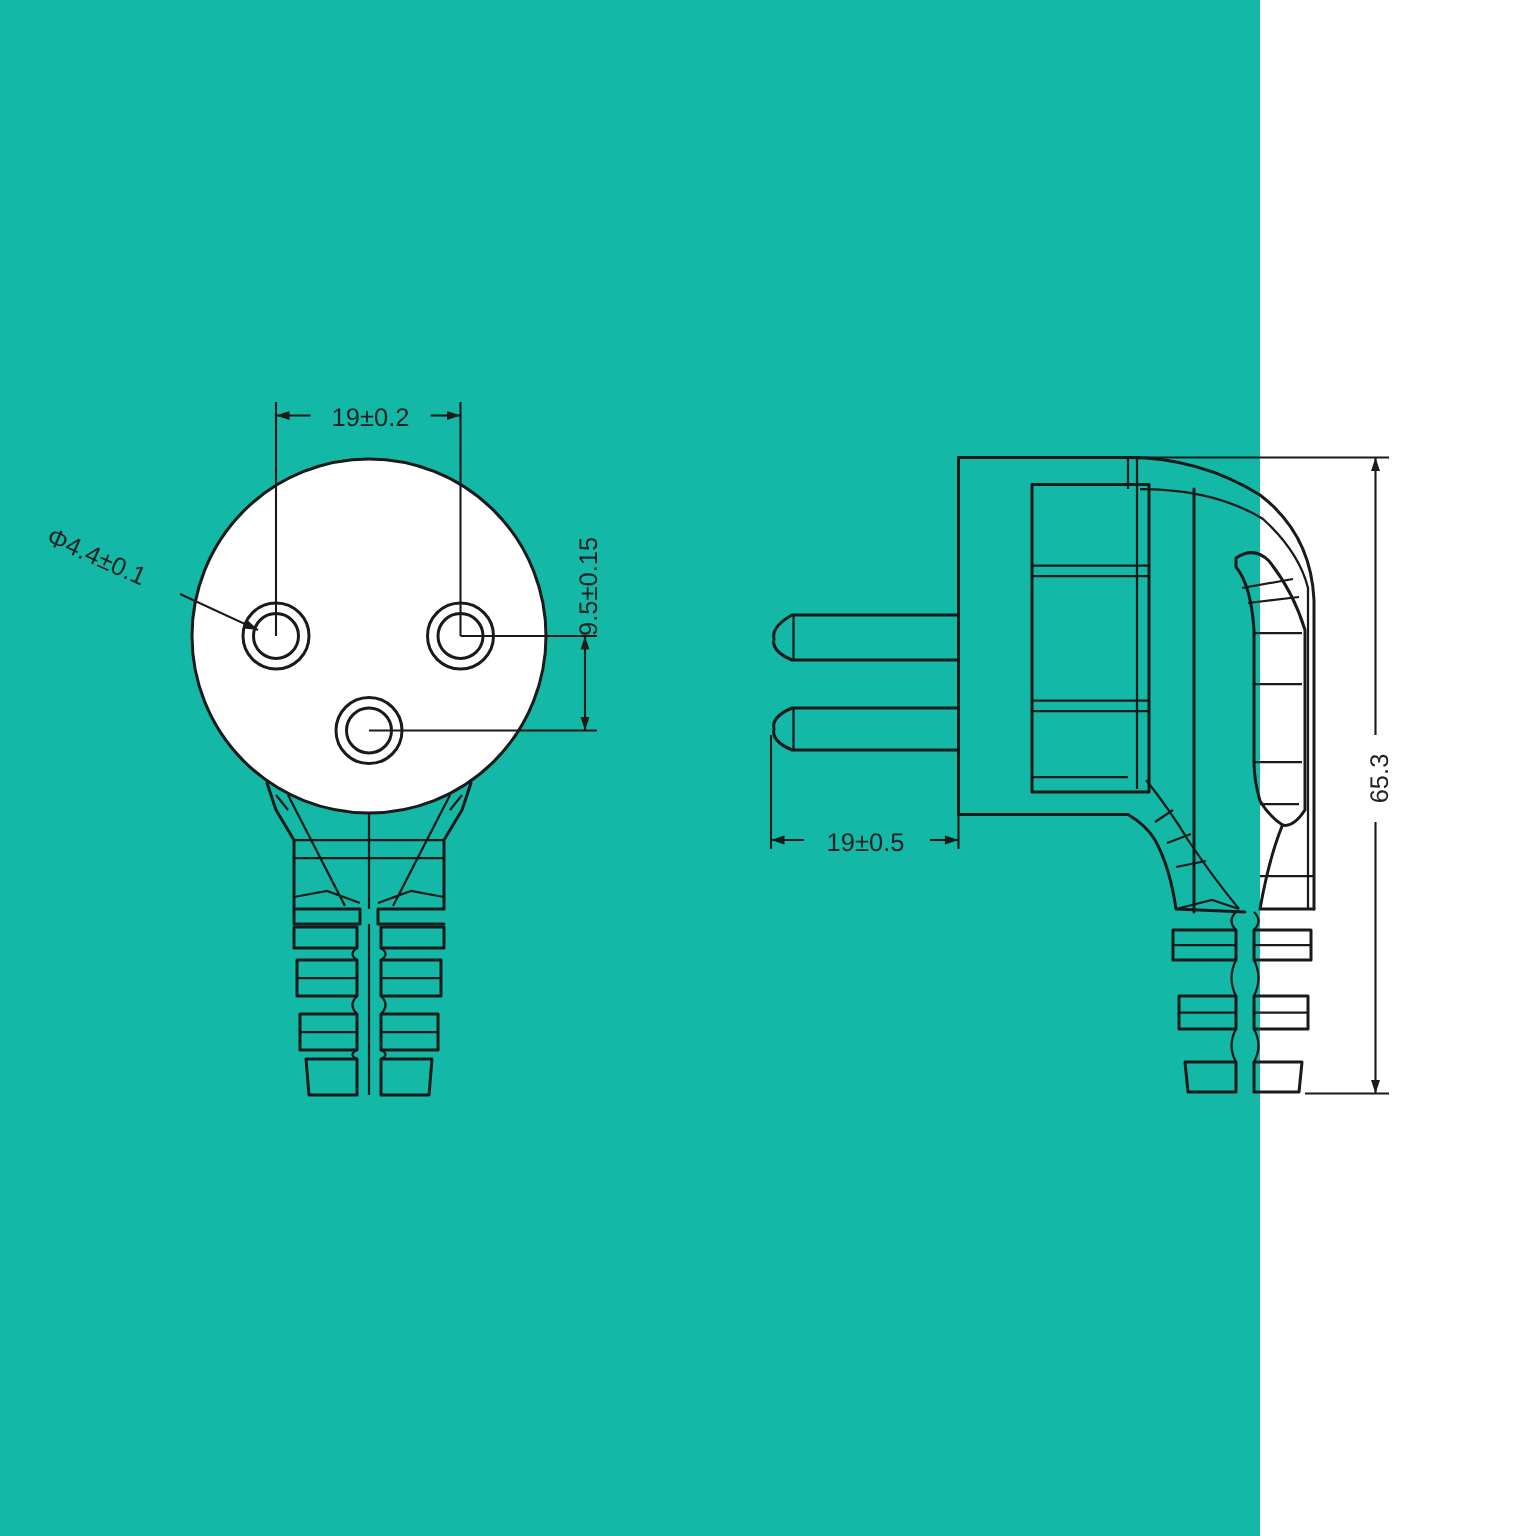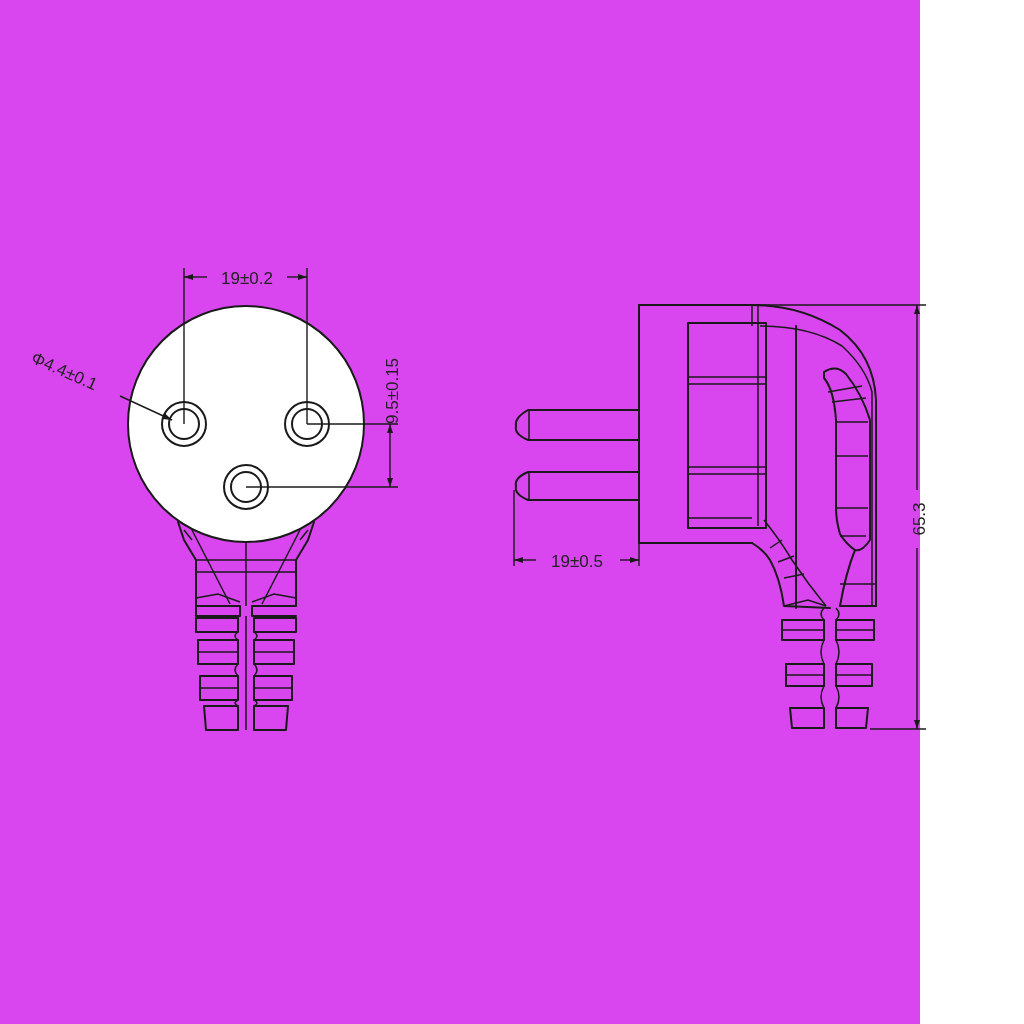--- a/index.html
+++ b/index.html
@@ -1,17 +1,17 @@
 <!DOCTYPE html>
 <html><head>
   <meta charset="utf-8">
   <style>
     html, body { margin: 0; padding: 0; background: #ffffff; }
     body { width: 1024px; height: 1024px; overflow: hidden; }
-    #stage { position: relative; width: 920px; height: 1024px; background: #d946ef; }
+    #stage { position: relative; width: 840px; height: 1024px; background: #14b8a6; }
     svg { position: absolute; left: 0; top: 0; }
     .ln { fill: none; stroke: #1a1a1a; stroke-width: 2; stroke-linejoin: round; stroke-linecap: round; }
     .thin { fill: none; stroke: #1a1a1a; stroke-width: 1.5; }
     .dim { fill: none; stroke: #1a1a1a; stroke-width: 1.4; }
     .fillw { fill: #ffffff; stroke: #1a1a1a; stroke-width: 2; }
     .lbl { font-family: "Liberation Sans", "DejaVu Sans", sans-serif; font-size: 17px; fill: #222222; }
   </style>
 </head>
 <body>
 

